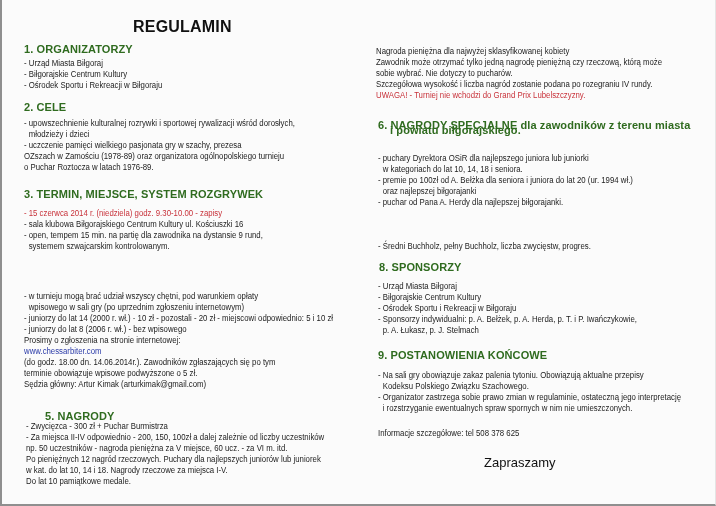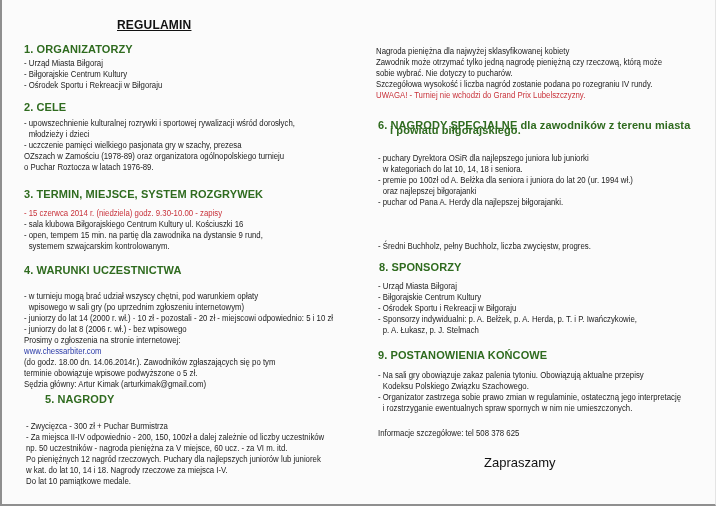--- a/index.html
+++ b/index.html
@@ -12,22 +12,22 @@
   }
   .page {
     position: absolute; left: 0; top: 0; width: 716px; height: 506px;
     box-sizing: border-box;
     border-left: 2px solid #8f8f8f;
     border-bottom: 2px solid #8f8f8f;
     border-right: 1px solid #e4e4e4;
     background: #fbfbfb;
   }
   .doc-title {
-    position: absolute; left: 115px; top: 18px;
-    font-weight: bold; font-size: 12px; color: #111; letter-spacing: 0.2px; text-decoration: underline;
+    position: absolute; left: 131px; top: 18px;
+    font-weight: bold; font-size: 16px; color: #111; letter-spacing: 0.2px;
   }
   .h {
     position: absolute;
     font-weight: bold; font-size: 11px; color: #2f6b1f; white-space: nowrap;
     letter-spacing: 0.1px;
   }
   .t {
     position: absolute;
     font-size: 8.3px; line-height: 11px; white-space: nowrap; color: #222;
     transform: scaleX(0.94); transform-origin: left top;
@@ -58,32 +58,31 @@
   <div class="t" style="left:22px;top:140px;">- uczczenie pamięci wielkiego pasjonata gry w szachy, prezesa</div>
   <div class="t" style="left:22px;top:151px;">OZszach w Zamościu (1978-89) oraz organizatora ogólnopolskiego turnieju</div>
   <div class="t" style="left:22px;top:162px;">o Puchar Roztocza w latach 1976-89.</div>
 
   <div class="h" style="left:22px;top:188px;">3. TERMIN, MIEJSCE, SYSTEM ROZGRYWEK</div>
   <div class="t red" style="left:22px;top:208px;">- 15 czerwca 2014 r. (niedziela)  godz. 9.30-10.00 - zapisy</div>
   <div class="t" style="left:22px;top:219px;">- sala klubowa Biłgorajskiego Centrum Kultury ul. Kościuszki 16</div>
   <div class="t" style="left:22px;top:230px;">- open, tempem 15 min. na partię dla zawodnika na dystansie 9 rund,</div>
   <div class="t ind" style="left:22px;top:241px;">  systemem szwajcarskim kontrolowanym.</div>
 
-  <div class="h" style="left:22px;top:264px;">4. WARUNKI UCZESTNICTWA</div>
   <div class="t" style="left:22px;top:291px;">- w turnieju mogą brać udział wszyscy chętni, pod warunkiem opłaty</div>
   <div class="t ind" style="left:22px;top:302px;">  wpisowego w sali gry (po uprzednim zgłoszeniu internetowym)</div>
   <div class="t" style="left:22px;top:313px;">- juniorzy do lat 14 (2000 r. wł.) - 10 zł - pozostali - 20 zł - miejscowi odpowiednio: 5 i 10 zł</div>
   <div class="t" style="left:22px;top:324px;">- juniorzy do lat 8 (2006 r. wł.) - bez wpisowego</div>
   <div class="t" style="left:22px;top:335px;">Prosimy o zgłoszenia na stronie internetowej:</div>
   <div class="t link" style="left:22px;top:346px;">www.chessarbiter.com</div>
   <div class="t" style="left:22px;top:357px;">(do godz. 18.00 dn. 14.06.2014r.). Zawodników zgłaszających się po tym</div>
   <div class="t" style="left:22px;top:368px;">terminie obowiązuje wpisowe podwyższone o 5 zł.</div>
   <div class="t" style="left:22px;top:379px;">Sędzia główny: Artur Kimak (arturkimak@gmail.com)</div>
 
-  <div class="h" style="left:24px;top:393px;padding-left:19px;">5. NAGRODY</div>
+  <div class="h" style="left:24px;top:410px;padding-left:19px;">5. NAGRODY</div>
   <div class="t" style="left:24px;top:421px;">- Zwycięzca - 300 zł + Puchar Burmistrza</div>
   <div class="t" style="left:24px;top:432px;">- Za miejsca II-IV odpowiednio - 200, 150, 100zł a dalej zależnie od liczby uczestników</div>
   <div class="t" style="left:24px;top:443px;">np. 50 uczestników - nagroda pieniężna za V miejsce, 60 ucz. - za VI m. itd.</div>
   <div class="t" style="left:24px;top:454px;">Po pieniężnych 12 nagród rzeczowych. Puchary dla najlepszych juniorów lub juniorek</div>
   <div class="t" style="left:24px;top:465px;">w kat. do lat 10, 14 i 18. Nagrody rzeczowe za miejsca I-V.</div>
   <div class="t" style="left:24px;top:476px;">Do lat 10 pamiątkowe medale.</div>
 
   <div class="t" style="left:374px;top:46px;">Nagroda pieniężna dla najwyżej sklasyfikowanej kobiety</div>
   <div class="t" style="left:374px;top:57px;">Zawodnik może otrzymać tylko jedną nagrodę pieniężną czy rzeczową, którą może</div>
   <div class="t" style="left:374px;top:68px;">sobie wybrać. Nie dotyczy to pucharów.</div>

